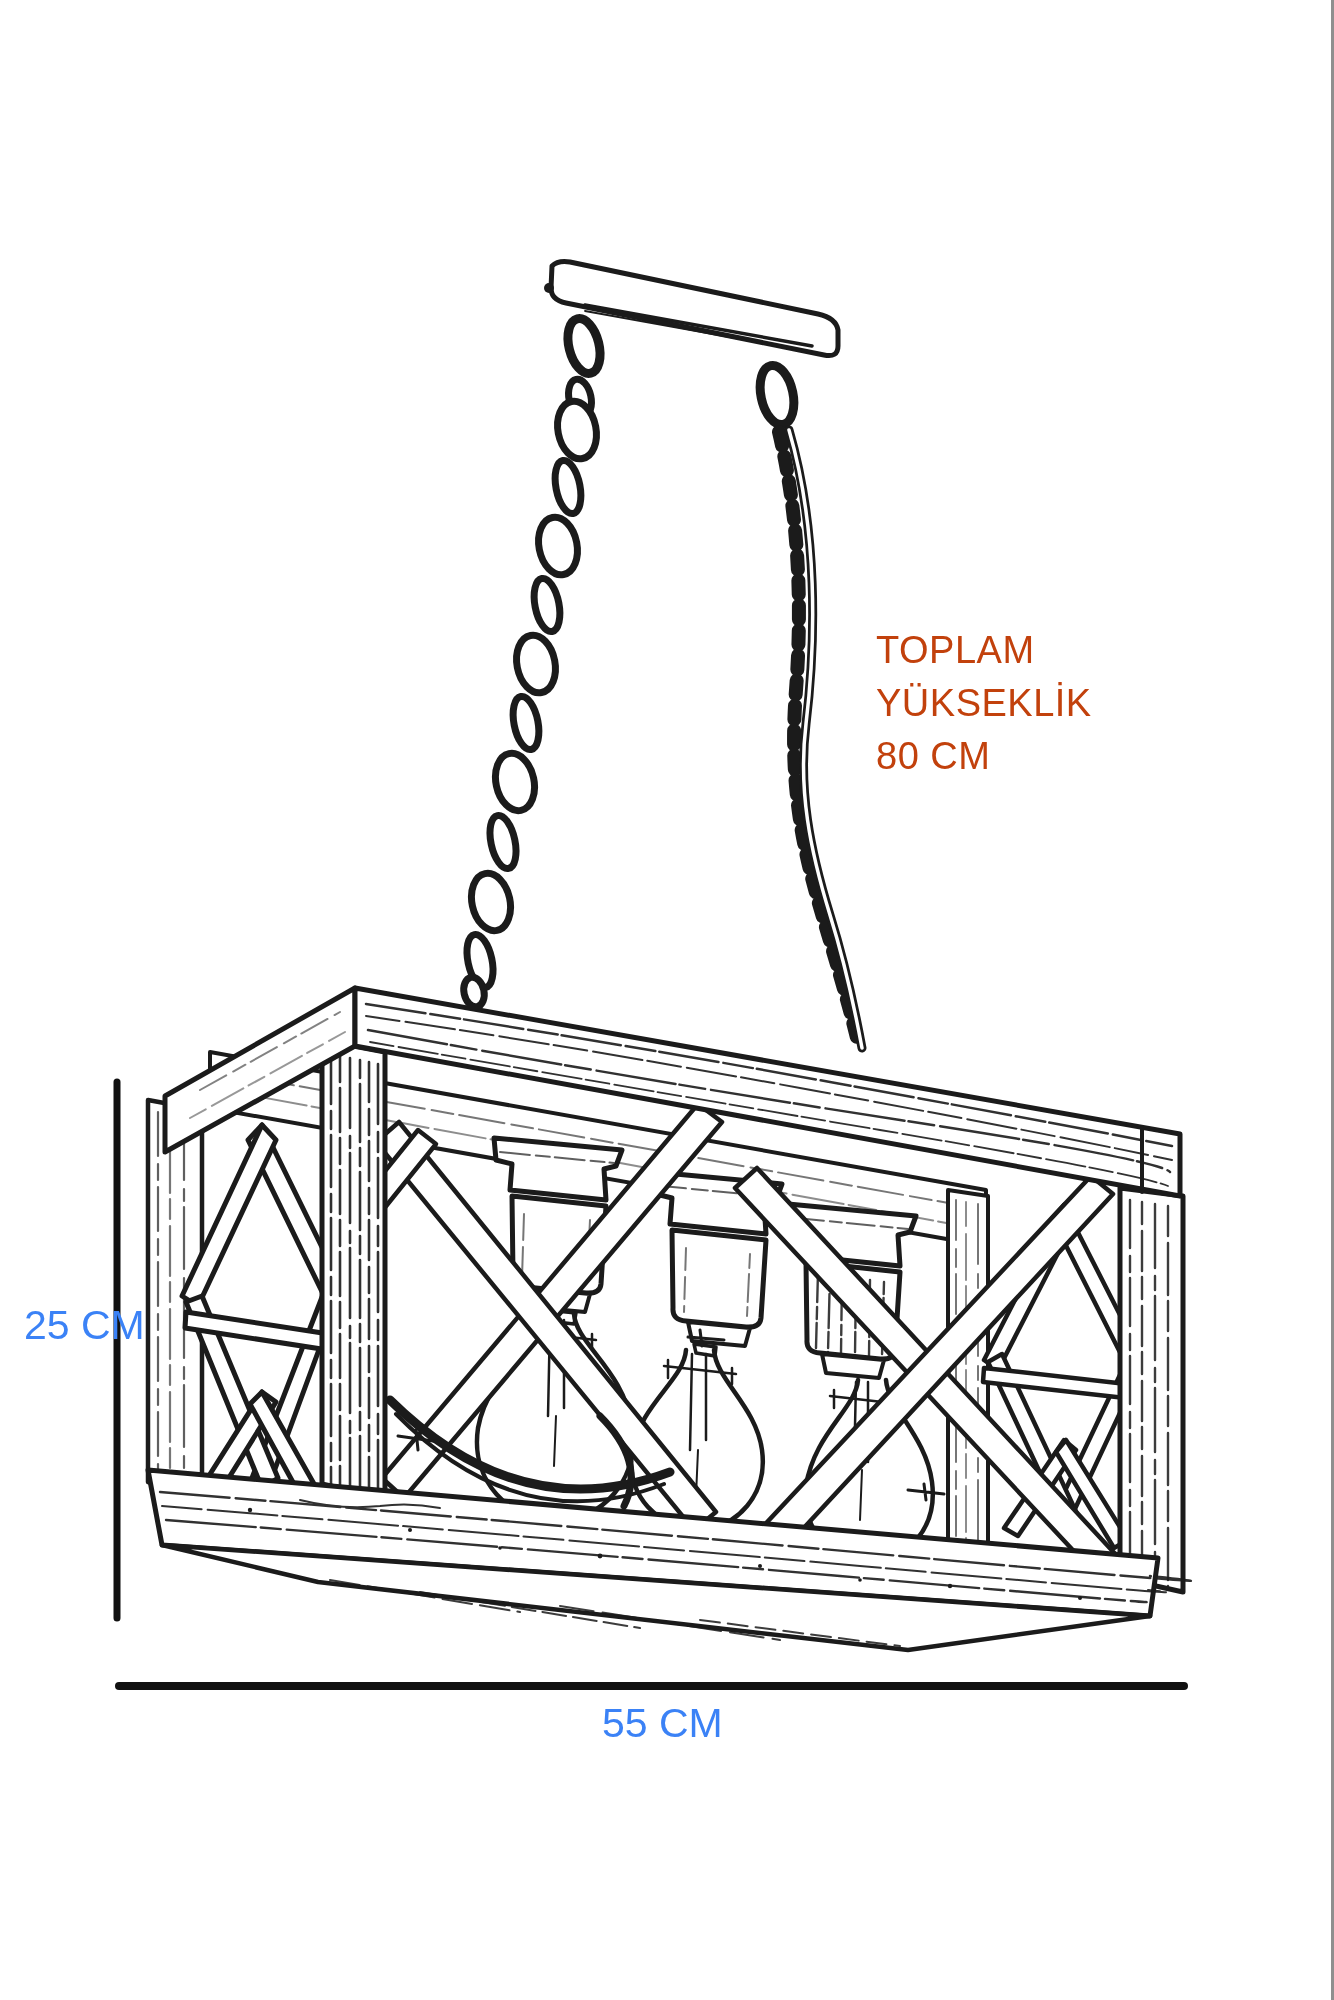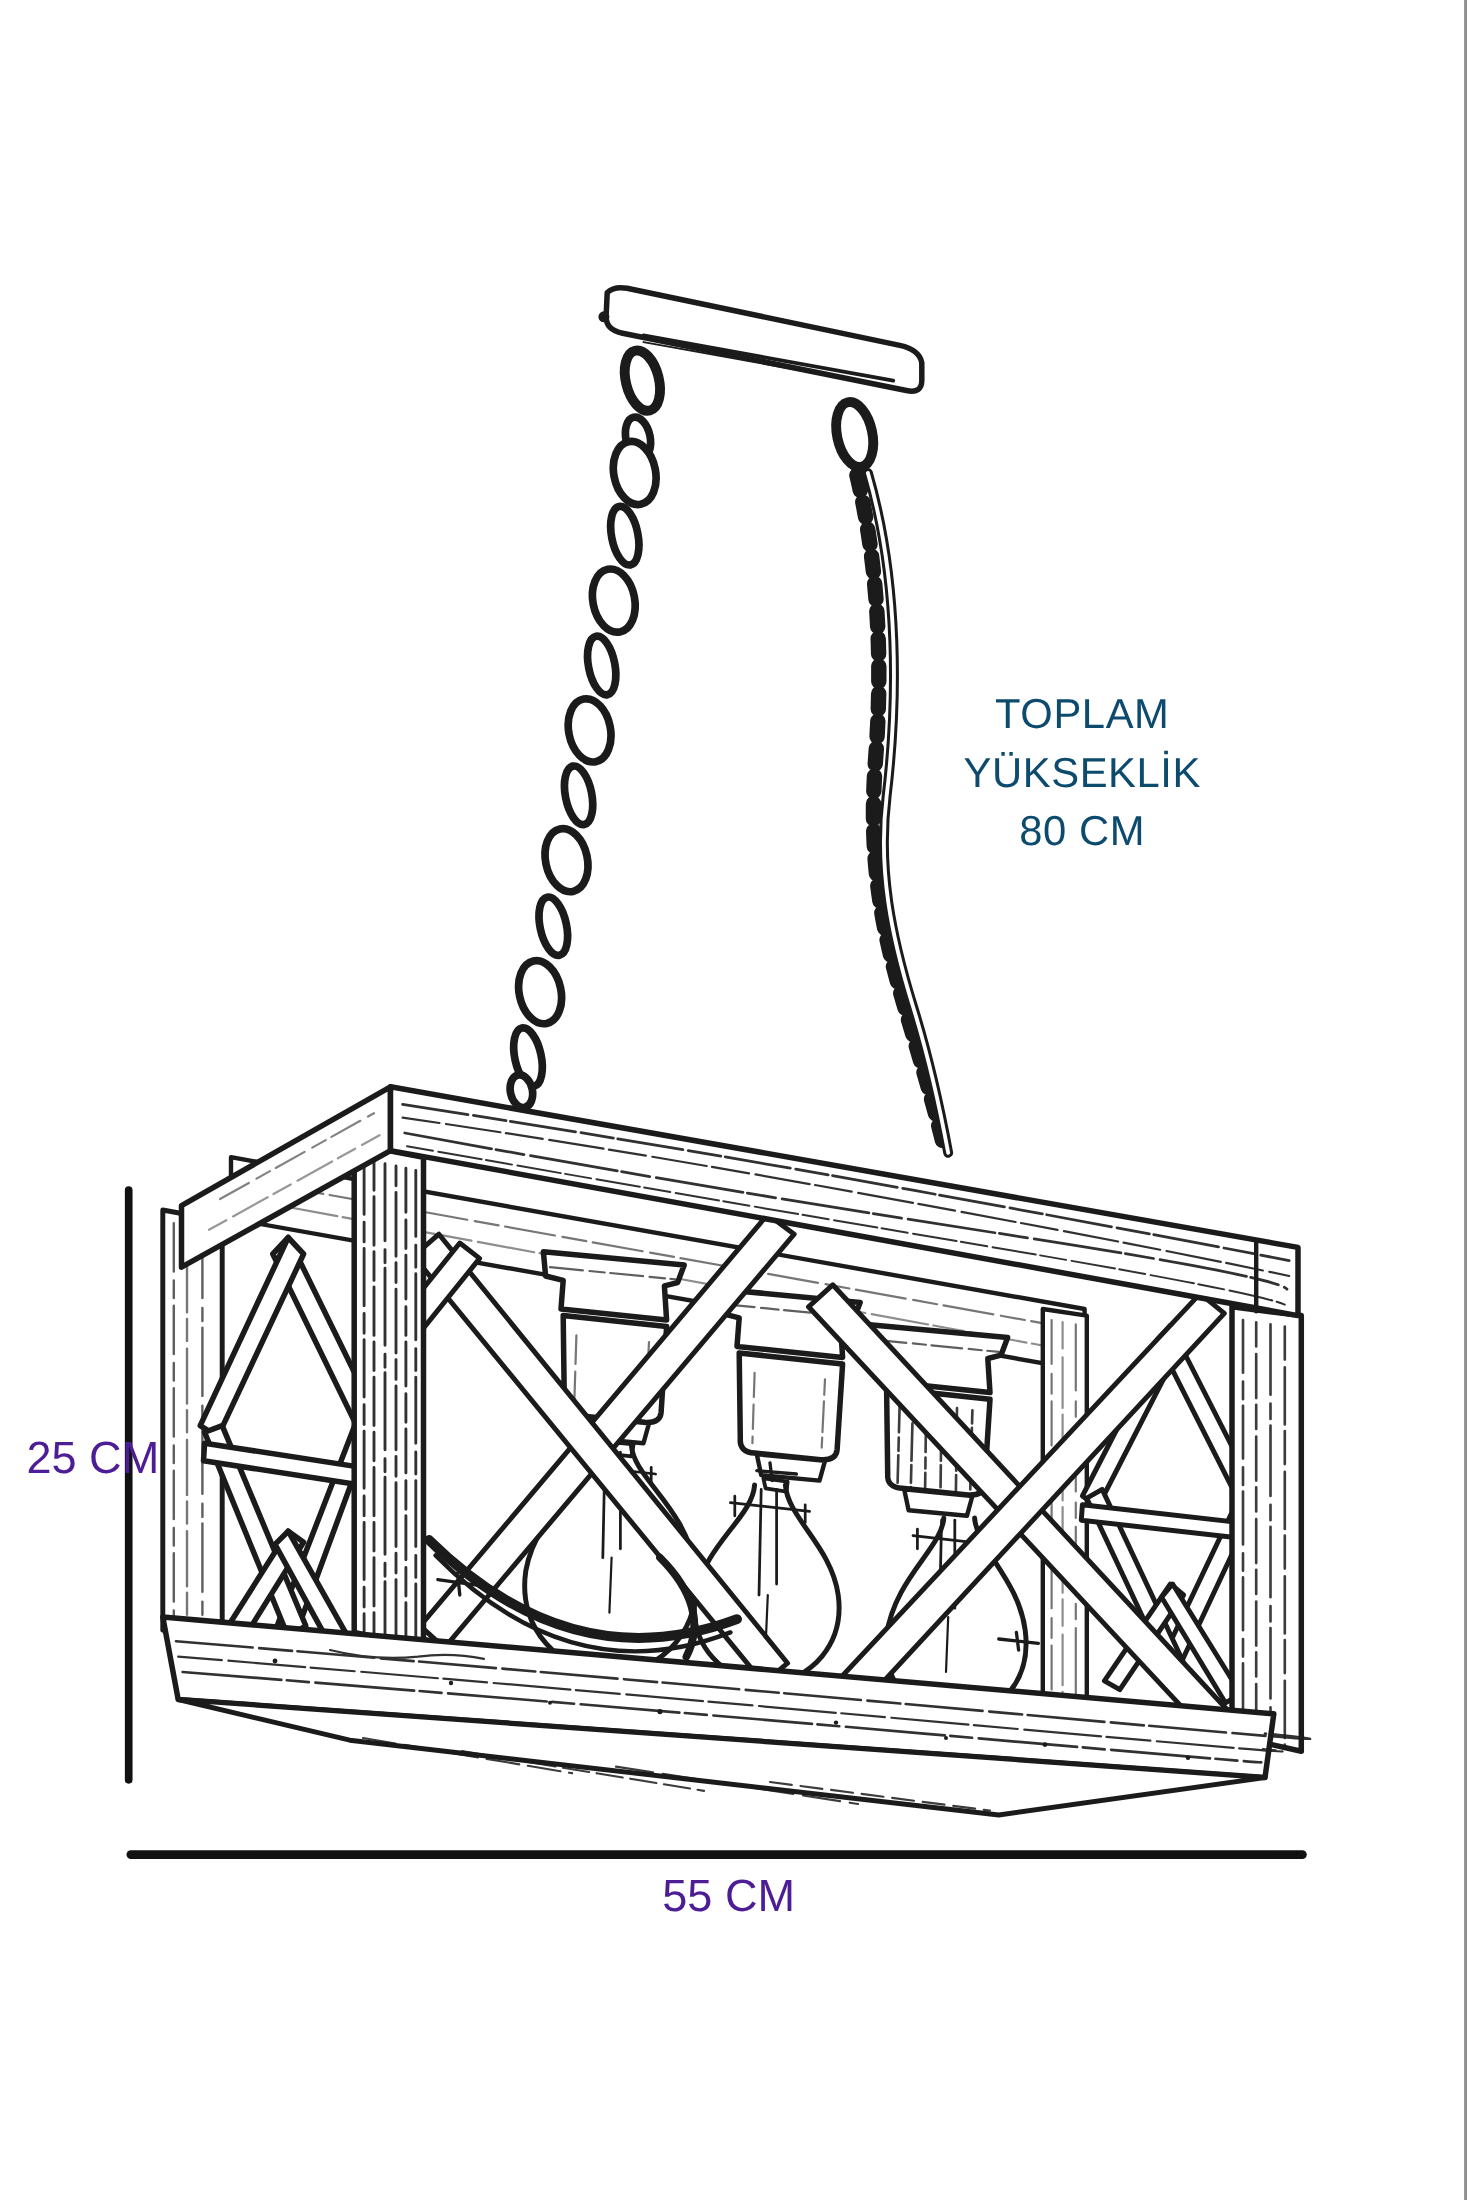--- a/index.html
+++ b/index.html
@@ -10,25 +10,25 @@
     overflow:hidden;
     font-family:"Liberation Sans", sans-serif;
   }
   .right-edge{
     position:absolute;top:0;right:0;width:3px;height:100%;
     background:#8f8f8f;
   }
   .sketch{position:absolute;left:0;top:0;}
   .note{
     position:absolute;left:876px;top:624px;
-    color:#0c4a6e;font-size:38px;line-height:53px;
-    letter-spacing:0.5px;white-space:nowrap;text-align:center;
+    color:#c2410c;font-size:38px;line-height:53px;
+    letter-spacing:0.5px;white-space:nowrap;
   }
   .dim-label{
-    position:absolute;color:#4c1d95;font-size:41px;white-space:nowrap;
+    position:absolute;color:#3b82f6;font-size:41px;white-space:nowrap;
   }
   .dim-label.height{left:24px;top:1302px;}
   .dim-label.width{left:568px;top:1700px;margin-left:34px;}
   svg *{vector-effect:none;}
 </style>
 </head>
 <body>
 
 <div class="page">
 

